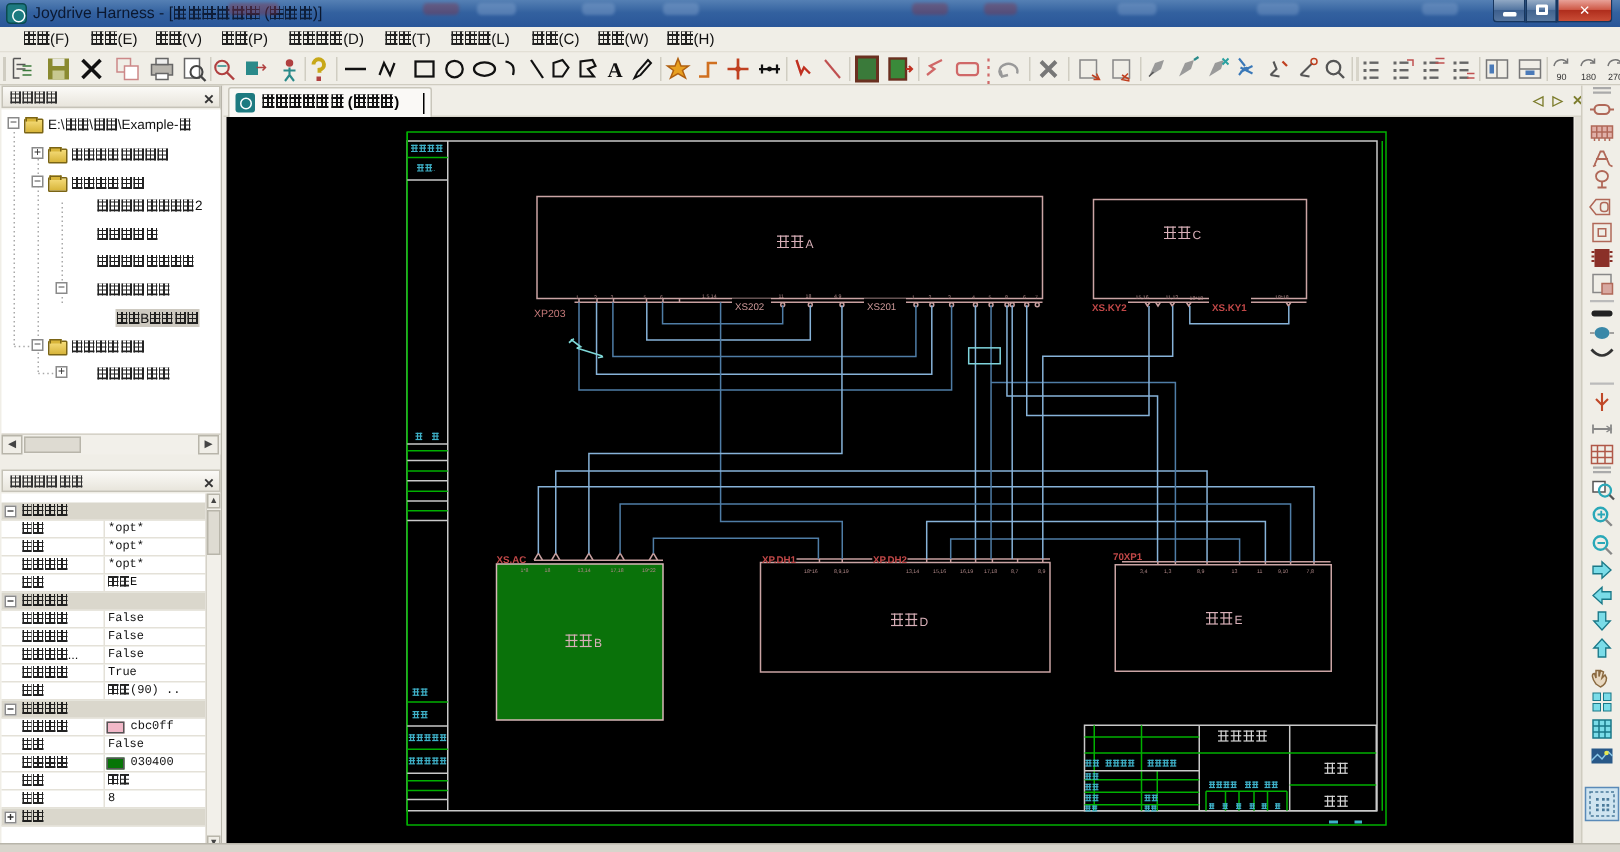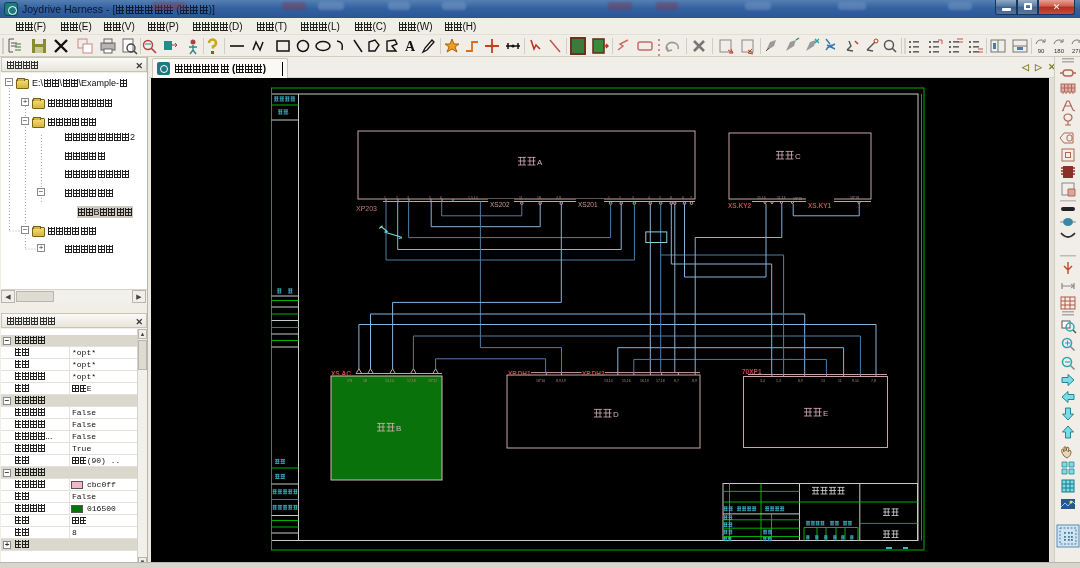--- a/index.html
+++ b/index.html
@@ -449,21 +449,21 @@
       </div>
       <div class="prow" style="top: 162px;">
         <span class="lab zh"><b class="g"></b><b class="g"></b></span>
         <span class="vline"></span>
         <span class="val zh">False</span>
       </div>
       <div class="prow" style="top: 174px;">
         <span class="lab zh"><b class="g"></b><b class="g"></b><b class="g"></b><b class="g"></b></span>
         <span class="vline"></span>
         <span class="sw" style="background:#067506"></span>
-        <span class="val" style="left:86px">016500</span>
+        <span class="val" style="left:86px">030400</span>
       </div>
       <div class="prow" style="top: 186px;">
         <span class="lab zh"><b class="g"></b><b class="g"></b></span>
         <span class="vline"></span>
         <span class="val zh"><b class="g"></b><b class="g"></b></span>
       </div>
       <div class="prow" style="top: 198px;">
         <span class="lab zh"><b class="g"></b><b class="g"></b></span>
         <span class="vline"></span>
         <span class="val zh">8</span>

